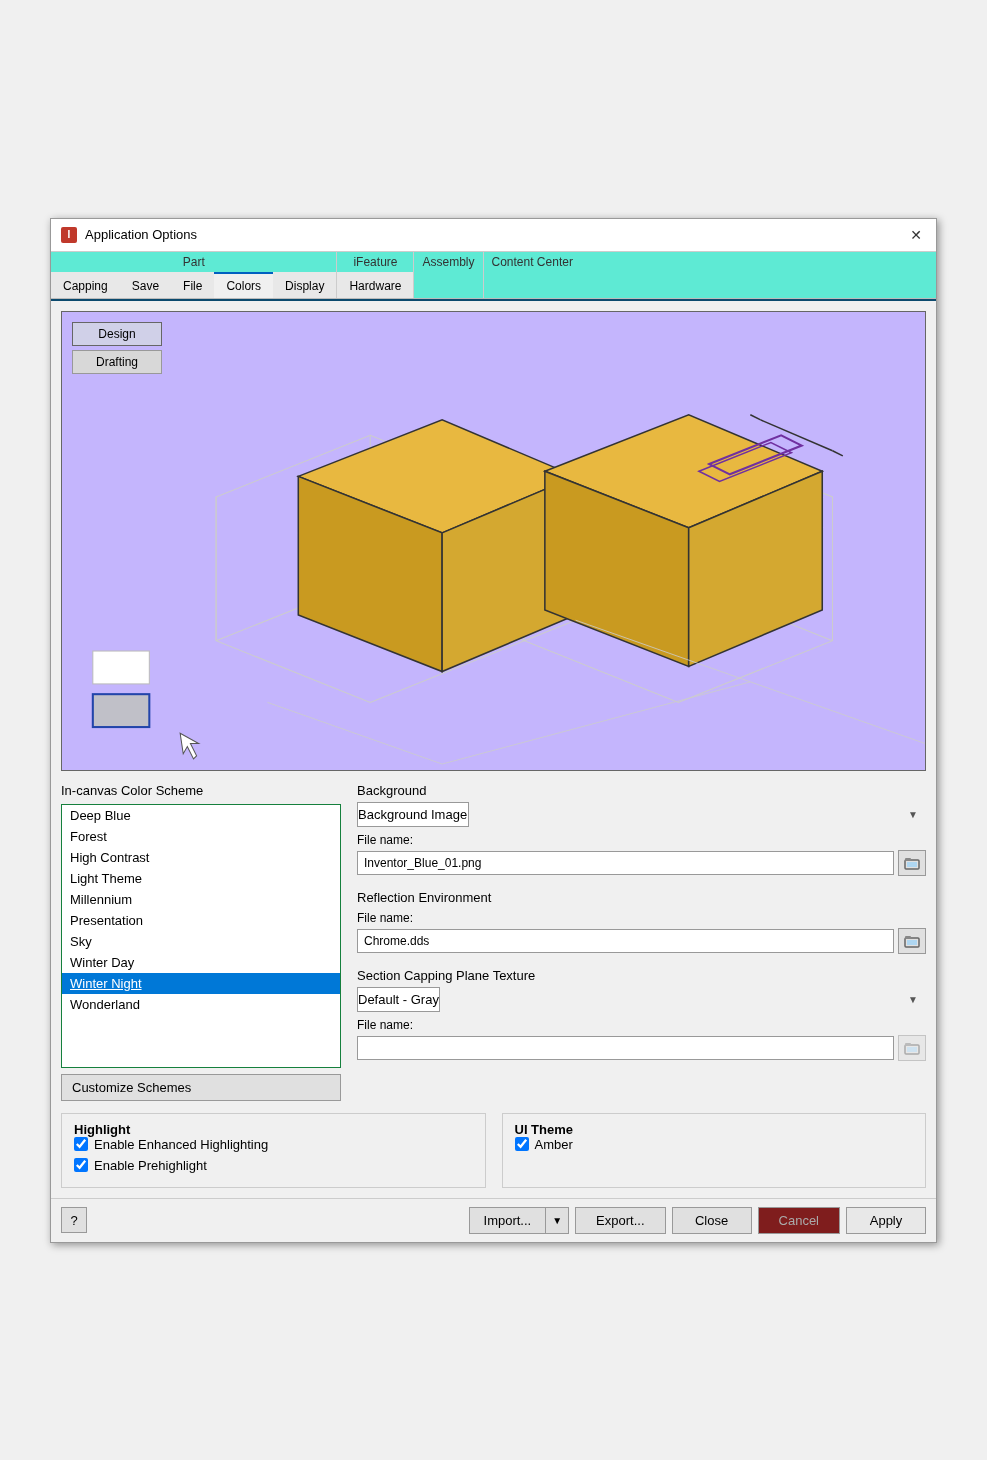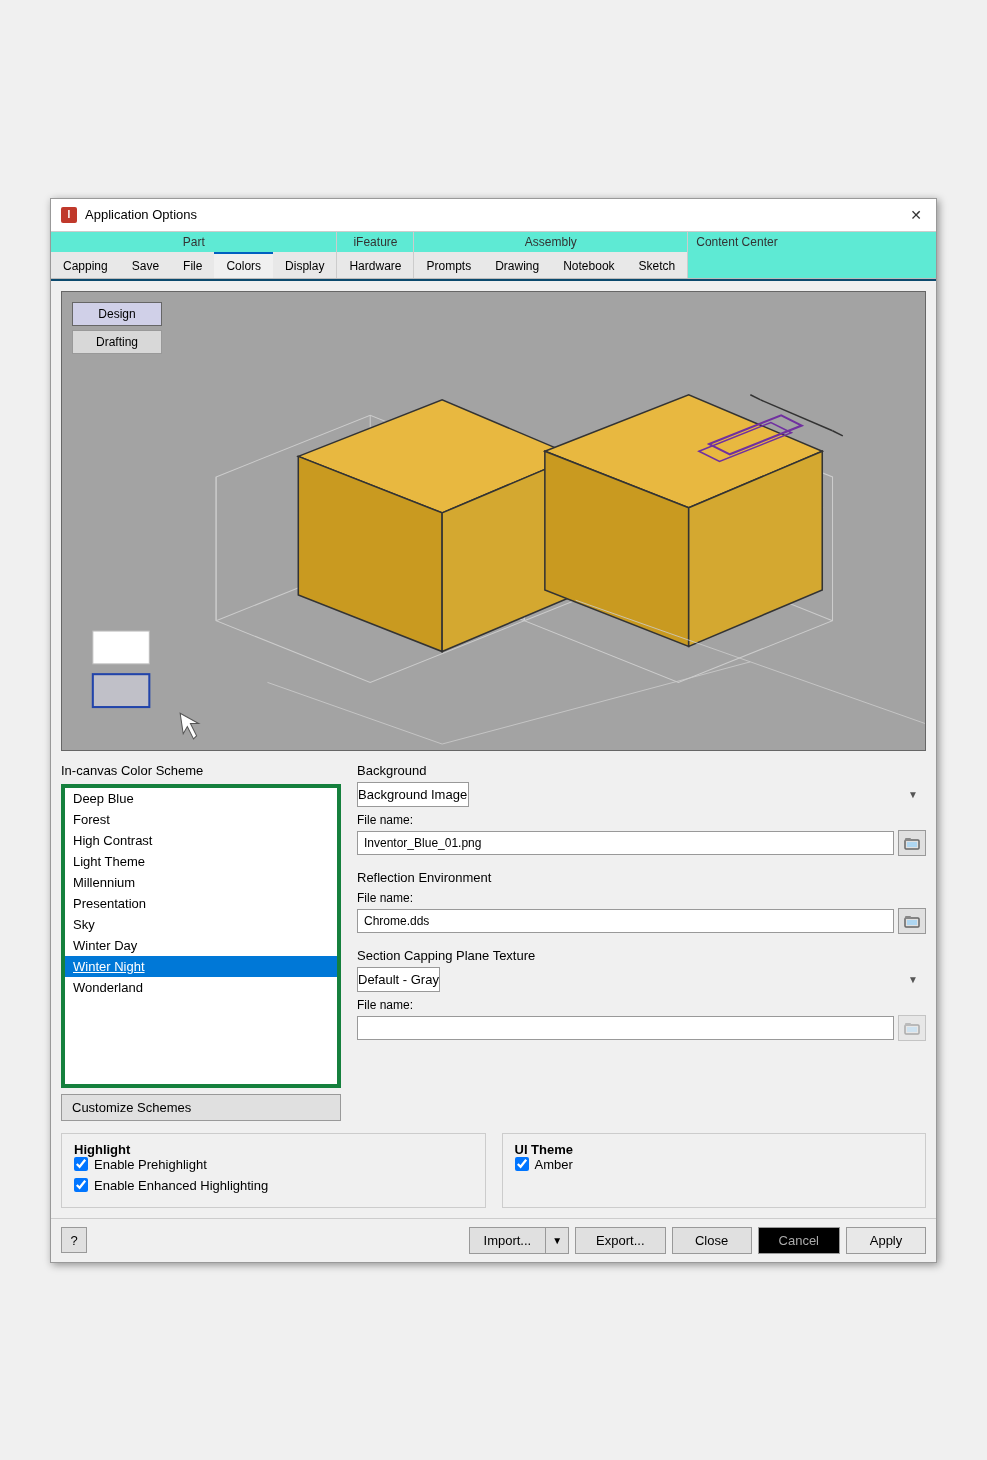--- a/index.html
+++ b/index.html
@@ -60,21 +60,21 @@
       justify-content: center;
     }
 
     
     .content {
       padding: 10px;
     }
 
     
     .preview-area {
-      background: #a3a3a3;
+      background: #c4b5fd;
       border: 1px solid #666;
       height: 460px;
       position: relative;
       margin-bottom: 12px;
       overflow: hidden;
     }
     .preview-buttons {
       position: absolute;
       top: 10px;
       left: 10px;
@@ -111,22 +111,22 @@
     .scheme-label {
       font-size: 13px;
       margin-bottom: 6px;
       font-weight: normal;
     }
     .scheme-list-container {
       flex: 0 0 280px;
     }
     .scheme-list {
       width: 100%;
-      height: 304px;
-      border: 4px solid #15803d;
+      height: 264px;
+      border: 1px solid #15803d;
       background: white;
       overflow-y: auto;
       list-style: none;
     }
     .scheme-list li {
       padding: 3px 8px;
       cursor: pointer;
       font-size: 13px;
     }
     .scheme-list li.selected { background: #0078d7; color: white; text-decoration: underline; }
@@ -260,21 +260,21 @@
       border: 1px solid #999;
       cursor: pointer;
       font-size: 13px;
       min-width: 80px;
     }
     .footer-btn.primary {
       background: #e8e8e8;
     }
     .footer-btn.disabled {
       color: #aaa;
-      background: #000000;
+      background: #7f1d1d;
       cursor: default;
     }
     .import-split {
       display: flex;
       gap: 0;
     }
     .import-main {
       padding: 5px 14px;
       background: #e0e0e0;
       border: 1px solid #999;
@@ -352,26 +352,20 @@
         </div>
       </div>
       <div class="tab-group-block">
         <div class="group-header">iFeature</div>
         <div class="group-subtabs">
           <button class="stab">Hardware</button>
         </div>
       </div>
       <div class="tab-group-block">
         <div class="group-header">Assembly</div>
-        <div class="group-subtabs">
-          <button class="stab">Prompts</button>
-          <button class="stab">Drawing</button>
-          <button class="stab">Notebook</button>
-          <button class="stab">Sketch</button>
-        </div>
       </div>
       <div class="tab-group-block">
         <div class="group-header">Content Center</div>
         <div class="group-subtabs"></div>
       </div>
     </div>
   </div>
 
   <div class="content">
 
@@ -504,26 +498,26 @@
             </button>
           </div>
         </div>
       </div>
     </div>
 
     <div class="bottom-sections">
       <div class="section-box">
         <div class="section-title">Highlight</div>
         <div class="checkbox-row">
+          <input type="checkbox" id="enhanced" checked="" style="">
+          <label for="enhanced">Enable Enhanced Highlighting</label>
+        </div>
+        <div class="checkbox-row">
           <input type="checkbox" id="prehighlight" checked="" style="">
           <label for="prehighlight">Enable Prehighlight</label>
-        </div>
-        <div class="checkbox-row">
-          <input type="checkbox" id="enhanced" checked="" style="">
-          <label for="enhanced">Enable Enhanced Highlighting</label>
         </div>
       </div>
       <div class="section-box">
         <div class="section-title">UI Theme</div>
         <div class="checkbox-row">
           <input type="checkbox" id="amber" checked="" style="">
           <label for="amber">Amber</label>
         </div>
       </div>
     </div>

